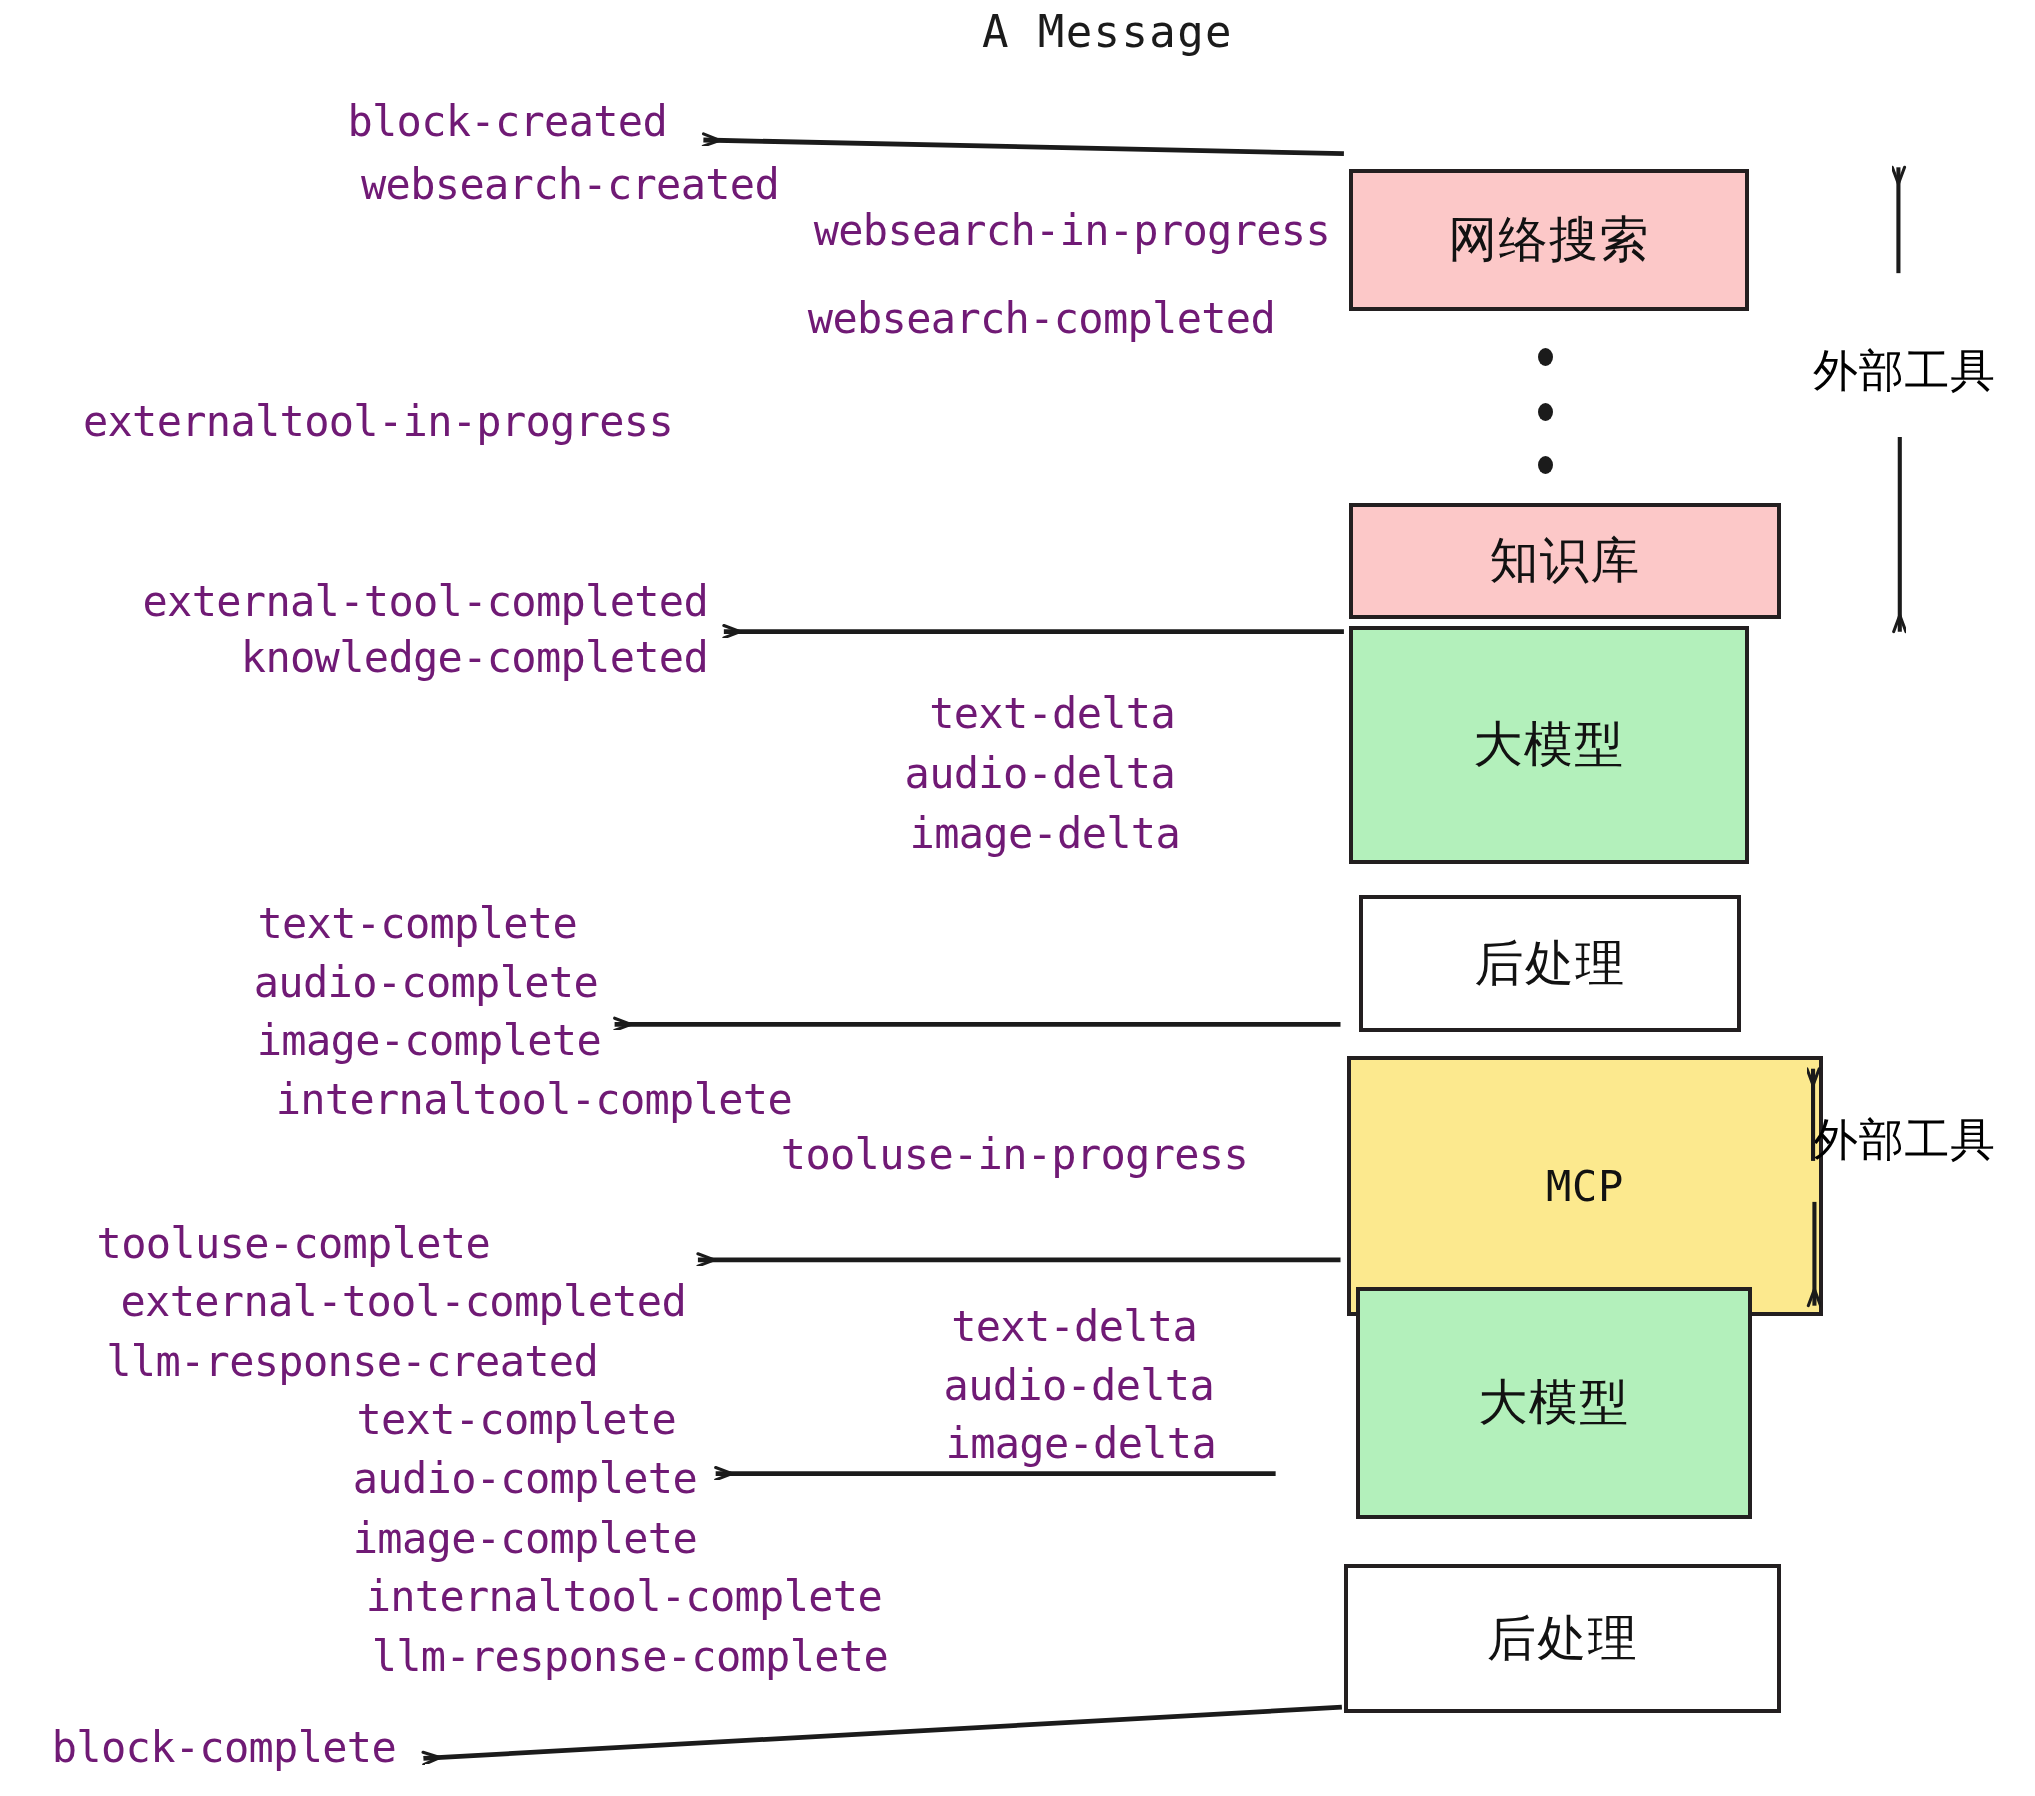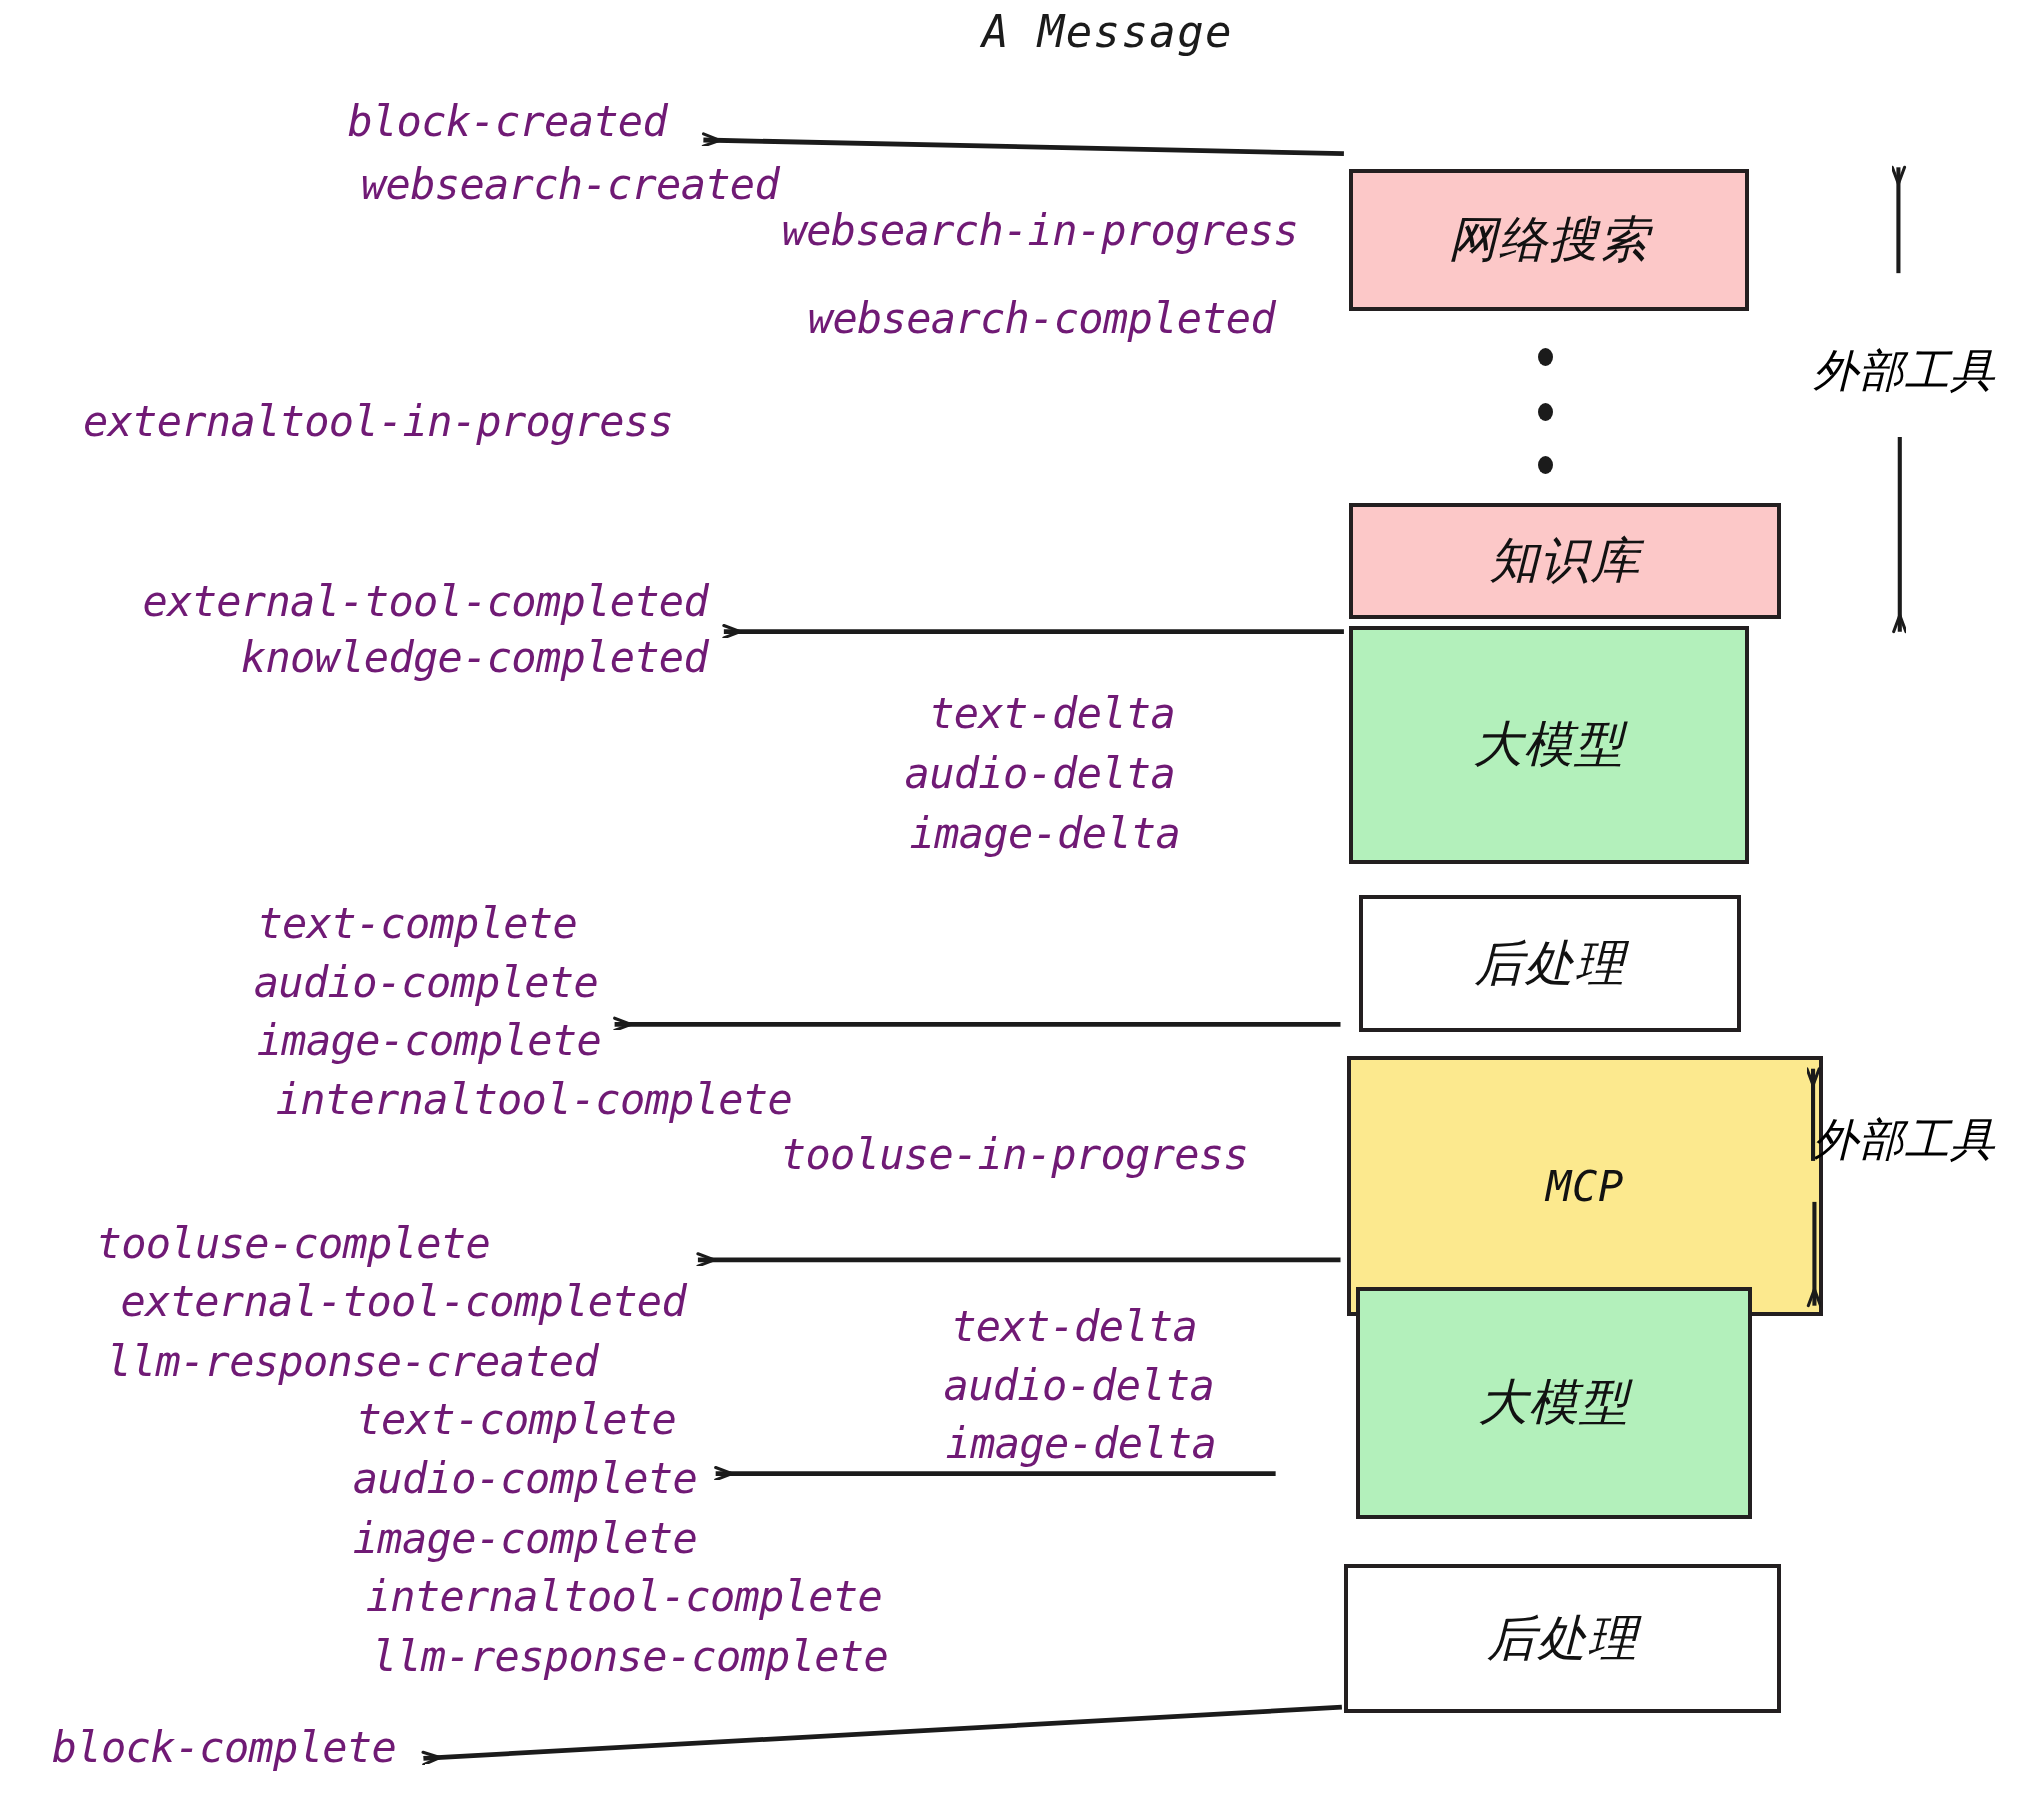--- a/index.html
+++ b/index.html
@@ -7,21 +7,20 @@
     padding: 0;
     background: #ffffff;
   }
   #stage {
     position: relative;
     width: 2035px;
     height: 1796px;
     background: #ffffff;
     font-family: "DejaVu Sans Mono", monospace;
     overflow: hidden;
-    font-style: italic;
   }
 
   
   .evt {
     position: absolute;
     font-family: "DejaVu Sans Mono", monospace;
     font-size: 42px;
     line-height: 1;
     color: #701a75;
     white-space: nowrap;
@@ -126,21 +125,21 @@
 
   <div class="dot" style="left:1538px; top:348px;"></div>
   <div class="dot" style="left:1538px; top:403px;"></div>
   <div class="dot" style="left:1538px; top:456px;"></div>
 
   <div class="sidelabel" style="left:1813px; top:341px;">外部工具</div>
   <div class="sidelabel" style="left:1813px; top:1110px;">外部工具</div>
 
   <div class="evt right" style="left:667px;  top:101px;">block-created</div>
   <div class="evt right" style="left:779px; top:164px;">websearch-created</div>
-  <div class="evt right" style="left:1298px; top:210px;">websearch-in-progress</div>
+  <div class="evt right" style="left:1330px; top:210px;">websearch-in-progress</div>
   <div class="evt right" style="left:1275px; top:298px;">websearch-completed</div>
   <div class="evt right" style="left:673px;  top:401px;">externaltool-in-progress</div>
   <div class="evt right" style="left:708px; top:581px;">external-tool-completed</div>
   <div class="evt right" style="left:708px; top:637px;">knowledge-completed</div>
   <div class="evt right" style="left:1175px; top:693px;">text-delta</div>
   <div class="evt right" style="left:1175px; top:753px;">audio-delta</div>
   <div class="evt right" style="left:1180px; top:813px;">image-delta</div>
   <div class="evt right" style="left:577px;  top:903px;">text-complete</div>
   <div class="evt right" style="left:598px;  top:962px;">audio-complete</div>
   <div class="evt right" style="left:601px;  top:1020px;">image-complete</div>

